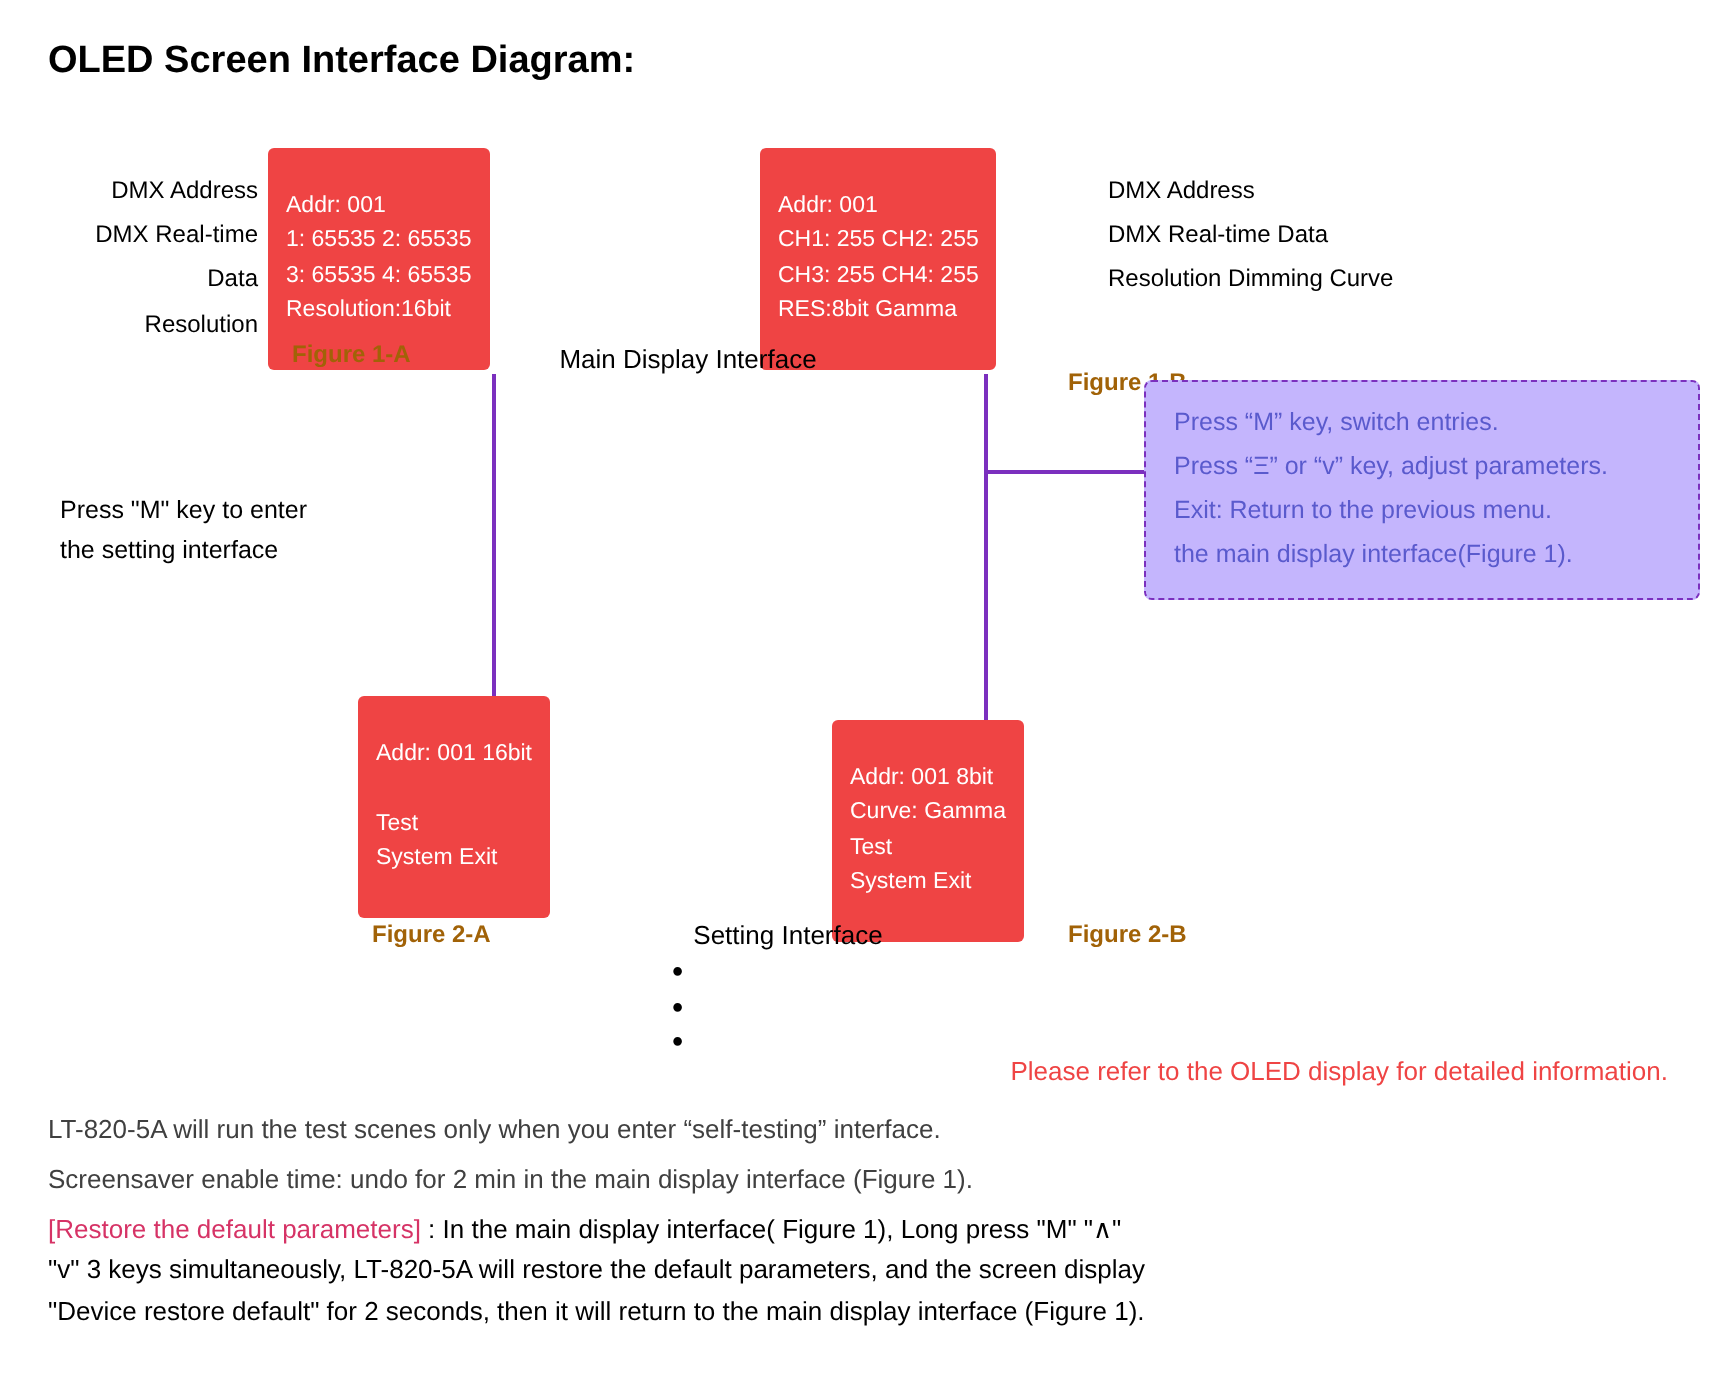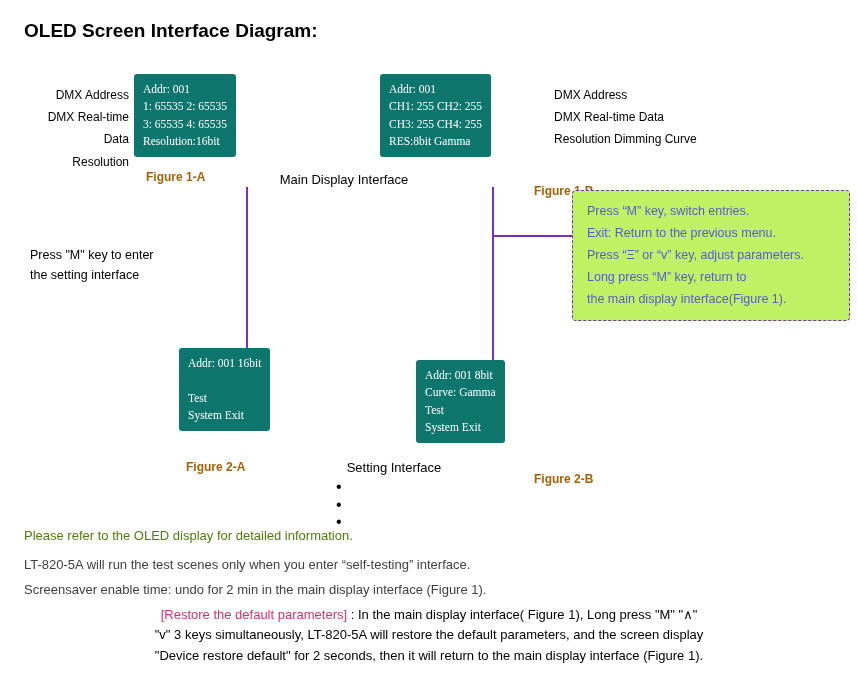--- a/index.html
+++ b/index.html
@@ -17,25 +17,25 @@
       font-size: 19px;
       margin-bottom: 18px;
     }
     .diagram-area {
       position: relative;
       width: 100%;
       height: 460px;
     }
     
     .oled-screen {
-      background: #0f766e;
+      background: #ef4444;
       color: #fff;
       font-size: 11.5px;
-      font-family: Liberation Serif, serif;
-      padding: 7px 9px;
+      font-family: Liberation Sans, sans-serif;
+      padding: 21px 9px;
       border-radius: 3px;
       line-height: 1.5;
       display: inline-block;
     }
     .oled-screen p { white-space: nowrap; }
 
     
     .label-text {
       font-size: 12px;
       text-align: right;
@@ -56,56 +56,55 @@
       text-align: center;
     }
     
     .dashed-box {
       border: 1.5px dashed #7b2fbe;
       border-radius: 4px;
       padding: 10px 14px;
       color: #5a5acd;
       font-size: 12.5px;
       line-height: 1.75;
-      background: #bef264;
+      background: #c4b5fd;
       position: absolute;
     }
     
     .vline {
       position: absolute;
       width: 1.5px;
       background: #7b2fbe;
     }
     
     .hline {
       position: absolute;
       height: 1.5px;
       background: #7b2fbe;
     }
     
     .bottom-section {
       margin-top: 8px;
     }
     .please-refer {
-      text-align: left;
+      text-align: right;
       font-size: 13px;
       margin: 8px 0 12px 0;
-      color: #4d7c0f;
+      color: #ef4444;
     }
     .info-text {
       font-size: 13px;
       line-height: 1.6;
       color: #404040;
       margin-bottom: 4px;
     }
     .restore-line {
       font-size: 13px;
       line-height: 1.6;
       color: #000;
-      text-align: center;
     }
     .restore-highlight {
       color: #d63366;
       font-weight: normal;
     }
     
     .abs { position: absolute; }
   </style>
 </head>
 <body>
@@ -150,23 +149,22 @@
 
   <div class="abs vline" style="left:468px; top:127px; height:173px;"></div>
 
   <div class="abs" style="left:6px; top:185px; width:140px; font-size:12.5px; line-height:1.6;">
     <div>Press "M" key to enter</div>
     <div>the setting interface</div>
   </div>
 
   <div class="abs dashed-box" style="left:548px; top:130px; width:278px;">
     <div>Press “M” key,  switch entries.</div>
+    <div>Press “Ξ” or “v” key,  adjust parameters.</div>
     <div>Exit: Return to the previous menu.</div>
-    <div>Press “Ξ” or “v” key,  adjust parameters.</div>
-    <div>Long press “M” key,  return to</div>
     <div>the main display interface(Figure 1).</div>
   </div>
 
   <div class="abs hline" style="left:468px; top:175px; width:80px;"></div>
 
   <div class="abs oled-screen" style="left:155px; top:288px;">
     <p>Addr: 001    16bit</p>
     <p>&nbsp;</p>
     <p>Test</p>
     <p>System       Exit</p>
@@ -174,21 +172,21 @@
 
   <div class="abs fig-label" style="left:162px; top:400px;">Figure 2-A</div>
 
   <div class="abs oled-screen" style="left:392px; top:300px;">
     <p>Addr: 001    8bit</p>
     <p>Curve: Gamma</p>
     <p>Test</p>
     <p>System       Exit</p>
   </div>
 
-  <div class="abs fig-label" style="left:510px; top:412px;">Figure 2-B</div>
+  <div class="abs fig-label" style="left:510px; top:400px;">Figure 2-B</div>
 
   <div class="abs center-label" style="left:270px; top:400px; width:200px;">Setting Interface</div>
 
   <div class="abs" style="left:312px; top:418px; text-align:center; font-size:16px; line-height:1.1;">
     <div>•</div>
     <div>•</div>
     <div>•</div>
   </div>
 
 </div>

